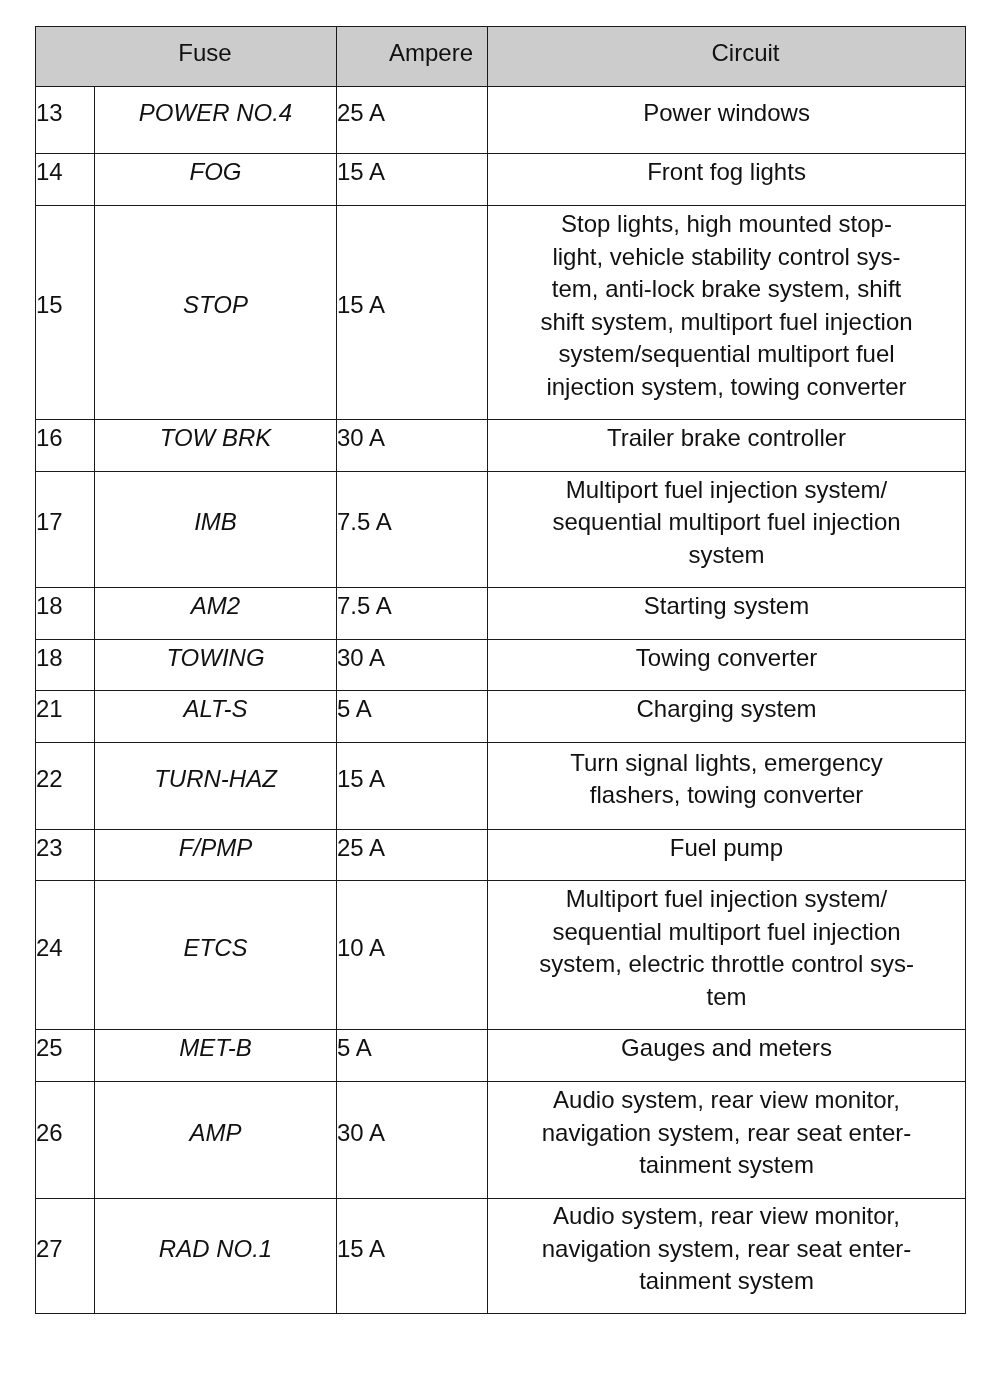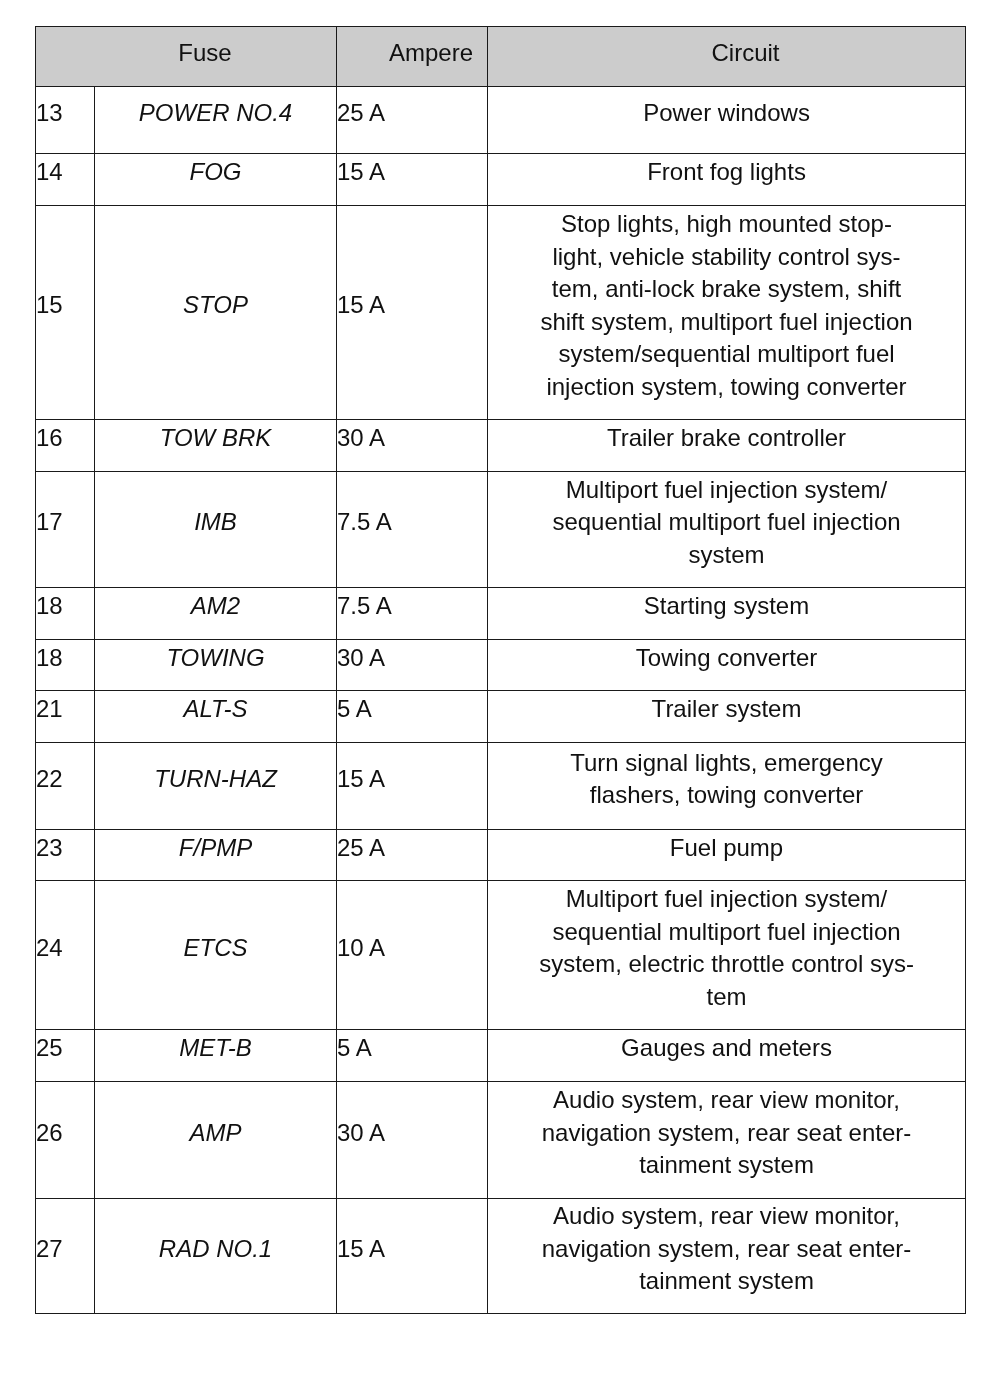--- a/index.html
+++ b/index.html
@@ -170,21 +170,21 @@
           <span class="cell-text">21</span>
         </td>
         <td class="name">
           <span class="cell-text">ALT-S</span>
         </td>
         <td class="amp">
           <span class="cell-text">5 A</span>
         </td>
         <td class="circ">
           <span class="cell-text">
-            <span class="line">Trailer system</span>
+            <span class="line">Charging system</span>
           </span>
         </td>
       </tr>
       <tr style="height: 87px;">
         <td class="num">
           <span class="cell-text">22</span>
         </td>
         <td class="name">
           <span class="cell-text">TURN-HAZ</span>
         </td>

